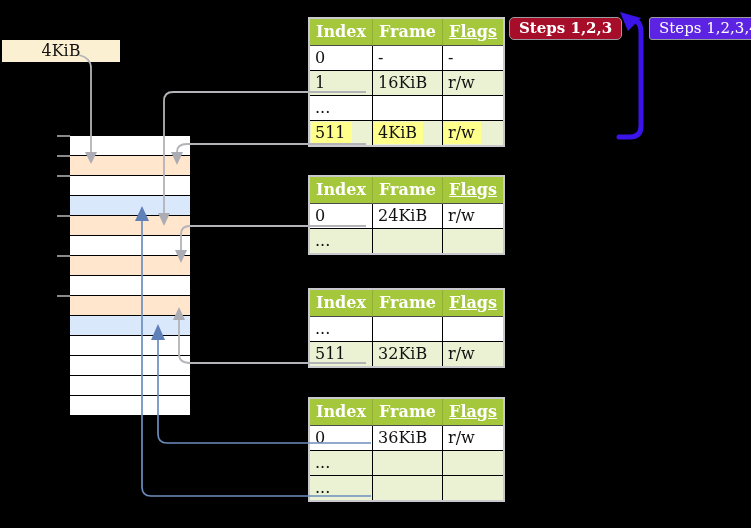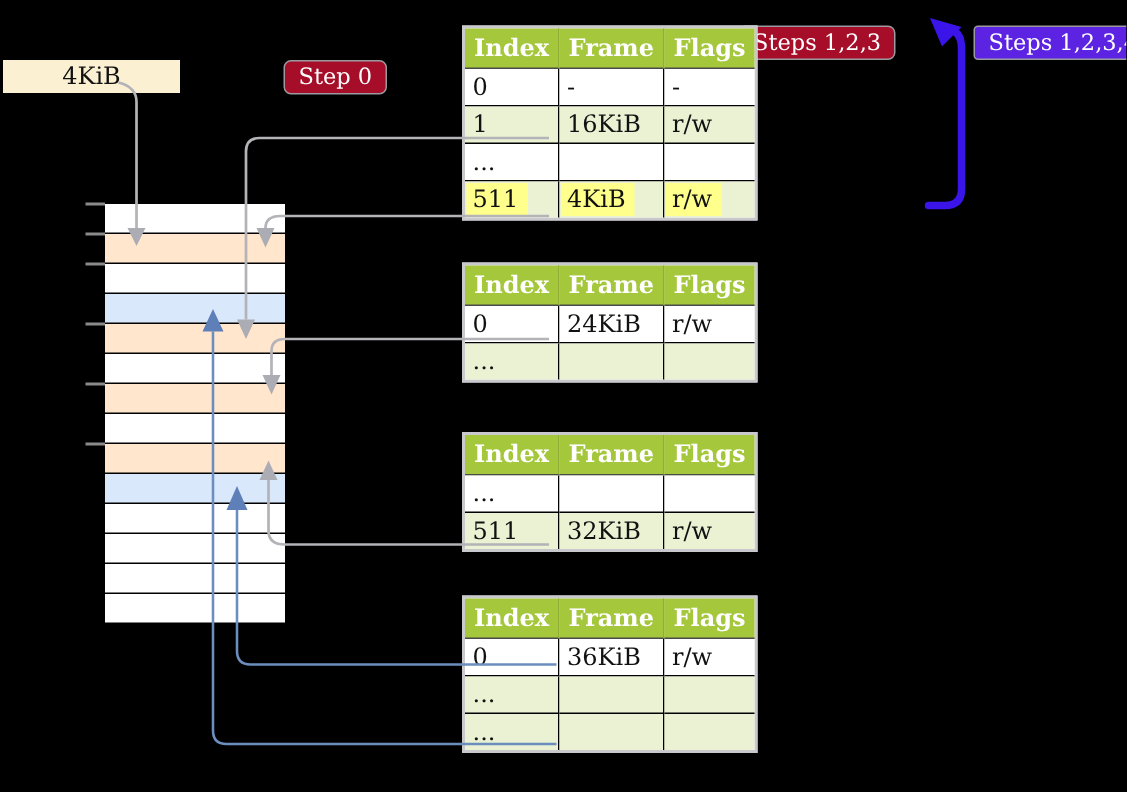--- a/index.html
+++ b/index.html
@@ -37,21 +37,21 @@
     border:2px solid #c9c9cd;
   }
   .ptable table { border-collapse:separate; border-spacing:0; table-layout:fixed; }
   .ptable th {
     background:#a5c73c; color:#fff; font-weight:bold; text-align:left;
     font-family:"DejaVu Serif", serif; font-size:16px;
     height:22px; line-height:22px; padding:2px 6px;
     border-right:1px solid #8fae33; border-bottom:1px solid #4a4a4a;
     overflow:hidden;
   }
-  .ptable th:last-child { border-right:none; }
+  .ptable th:last-child { border-right:none;text-decoration:underline; }
   .ptable td {
     font-family:"DejaVu Serif", serif; font-size:16px; color:#111;
     height:22px; line-height:22px; padding:1px 5px;
     border-right:1px solid #000; border-bottom:1px solid #000;
     background:#fff; overflow:hidden; white-space:nowrap;
   }
   .ptable td:last-child { border-right:none; }
   .ptable tr:last-child td { border-bottom:none;margin-left:28px; }
   .ptable tr.alt td { background:#eaf2d3; }
   .hl { background:#ffff8c; padding:1px 6px 2px 4px; margin-left:-4px; }
@@ -59,22 +59,21 @@
   
   .overlay { position:absolute; left:0; top:0; z-index:5; pointer-events:none; }
 </style>
 </head>
 <body>
 
 <div class="canvas">
 
   <div class="frame-size-box">4KiB</div>
 
-  <div class="badge badge-red" style="left:189px; top:40px;">Step 0</div>
-  <div class="badge badge-red" style="left:492px; top:17px;">Steps 1,2,3</div>
+  <div class="badge badge-red" style="left:509px; top:17px;font-weight:bold;">Steps 1,2,3</div>
   <div class="badge badge-blue" style="left:649px; top:17px;">Steps 1,2,3,4</div>
 
   <div class="mem-col" id="mem-col">
       <div class="mem-row white"></div>
       <div class="mem-row peach"></div>
       <div class="mem-row white"></div>
       <div class="mem-row blue"></div>
       <div class="mem-row peach"></div>
       <div class="mem-row white"></div>
       <div class="mem-row peach"></div>

